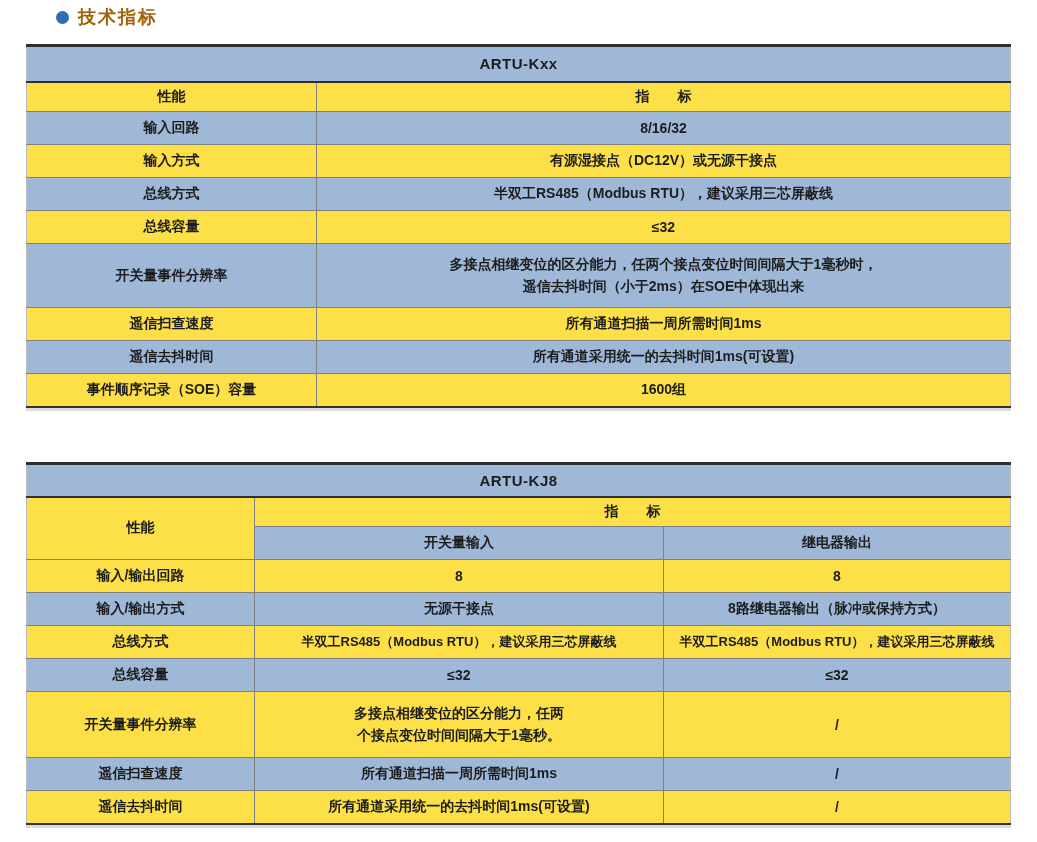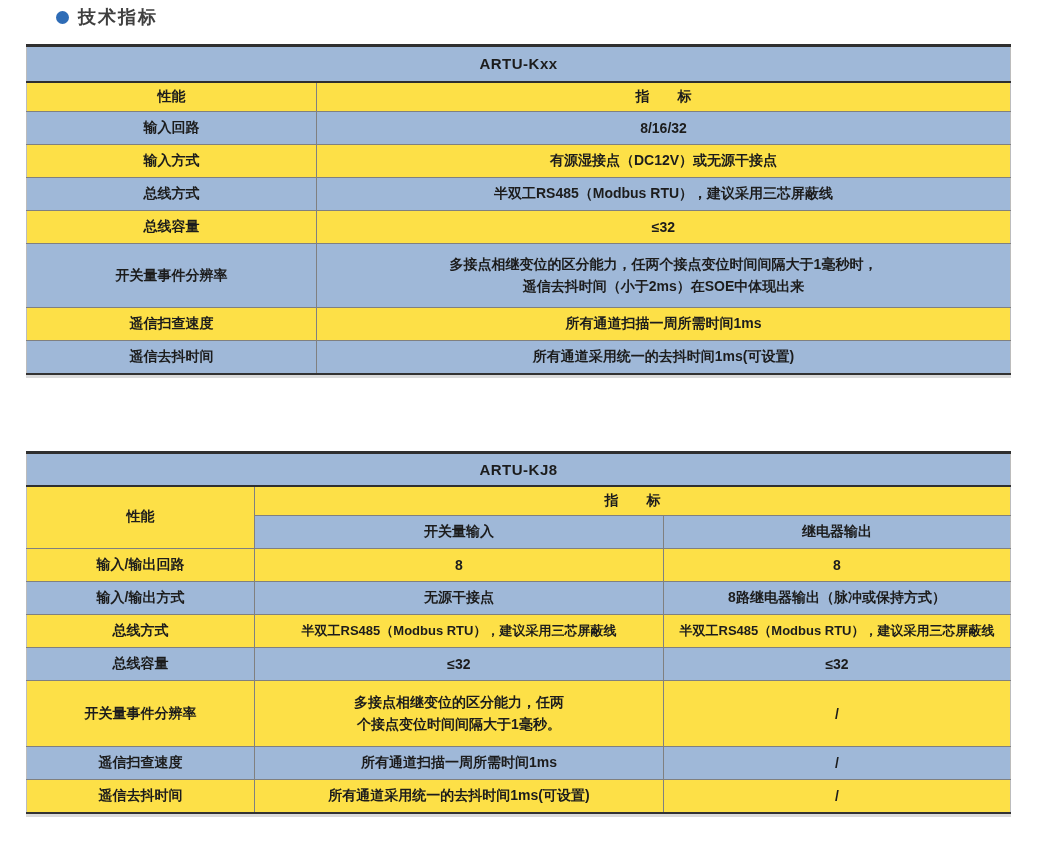--- a/index.html
+++ b/index.html
@@ -7,38 +7,38 @@
     position:relative;
     width:1037px;height:842px;
     background:#ffffff;
     font-family:"Liberation Sans","DejaVu Sans",sans-serif;
     color:#1c1c1c;
     overflow:hidden;
   }
   .doc-title{
     position:absolute;left:56px;top:5px;
     display:flex;align-items:center;
-    font-size:18px;font-weight:700;color:#404040;
+    font-size:18px;font-weight:700;color:#a16207;
     letter-spacing:2px;
   }
   .bullet{
     display:inline-block;width:13px;height:13px;border-radius:50%;
     background:#2e6cb6;margin-right:9px;
   }
   table.spec{
     position:absolute;left:26px;width:984px;
     border-collapse:collapse;table-layout:fixed;
     border-top:3px solid #2f2f2f;
     border-bottom:2px solid #333333;
     border-left:1px solid #bcbcbc;
     border-right:1px solid #bcbcbc;
     box-shadow:0 3px 0 rgba(0,0,0,0.14);
   }
   #table1{top:44px;}
-  #table2{top:451px;padding-left:19px;}
+  #table2{top:462px;padding-left:19px;}
   td{
     text-align:center;vertical-align:middle;
     font-size:14px;font-weight:700;color:#1c1c1c;
     padding:2px 8px;
     border-top:1px solid #808080;
   }
   td.blue{background:#9fb8d8;}
   td.white{background:#fde047;}
   tr.table-header td{
     border-top:none;
@@ -96,20 +96,24 @@
 遥信去抖时间（小于2ms）在SOE中体现出来</td>
     </tr>
     <tr class="h33">
       <td class="white divR">遥信扫查速度</td>
       <td class="white">所有通道扫描一周所需时间1ms</td>
     </tr>
     <tr class="h33">
       <td class="blue divR">遥信去抖时间</td>
       <td class="blue">所有通道采用统一的去抖时间1ms(可设置)</td>
     </tr>
+    <tr class="h33">
+      <td class="white divR">事件顺序记录（SOE）容量</td>
+      <td class="white">1600组</td>
+    </tr>
   </tbody>
     </table>
 
   <table class="spec" id="table2">
     <colgroup>
         <col style="width:228px">
         <col style="width:409px">
         <col style="width:347px">
       </colgroup>
     <tbody>

